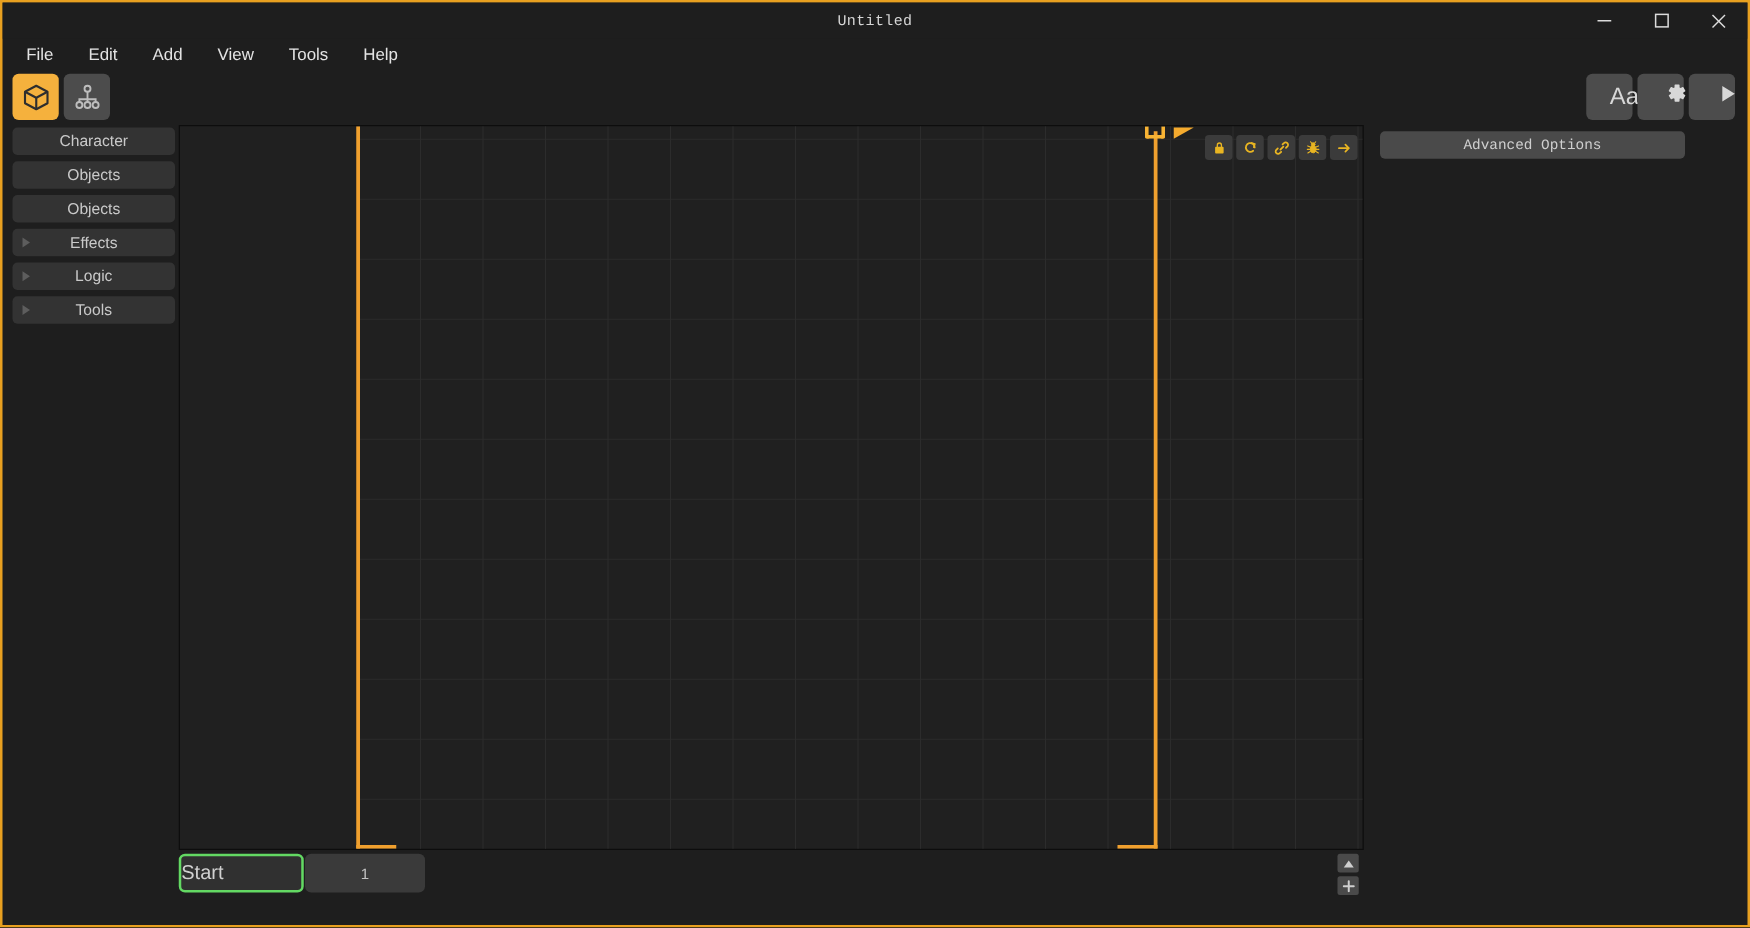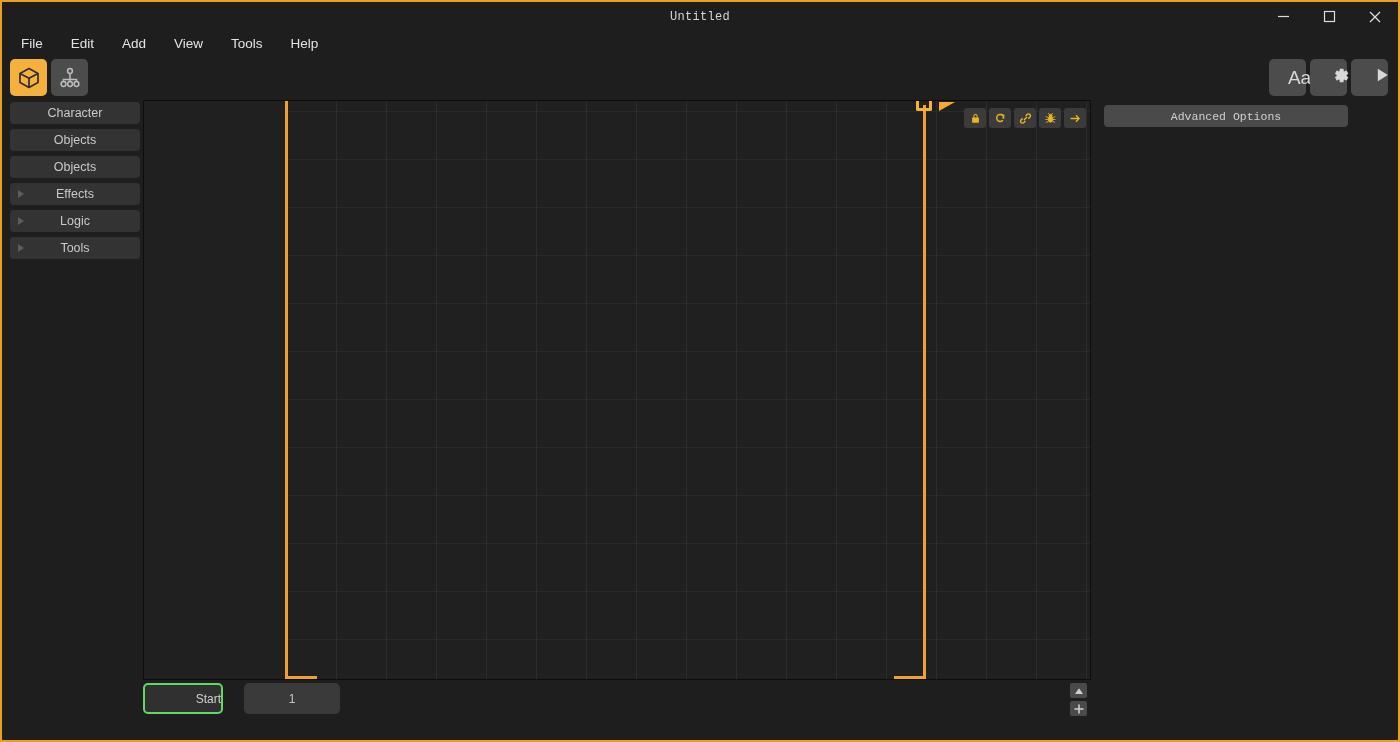--- a/index.html
+++ b/index.html
@@ -207,26 +207,26 @@
     justify-content: center;
     font-family: "Liberation Mono", "DejaVu Sans Mono", monospace;
     font-size: 11.5px;
     color: #cfcfcf;
   }
 
   
   .start-btn {
     position: absolute;
     top: 681px; left: 141px;
-    width: 80px; height: 31px;
+    width: 100px; height: 31px;
     background: #303030;
     border: 2px solid #63d963;
     border-radius: 5px;
-    display: flex; align-items: center; justify-content: flex-end;
-    font-size: 12px;
+    display: flex; align-items: center; justify-content: flex-start;
+    font-size: 16px;
     color: #d0d0d0;
   }
   .page-btn {
     position: absolute;
     top: 681px; left: 242px;
     width: 96px; height: 31px;
     background: #3a3a3a;
     border-radius: 5px;
     display: flex; align-items: center; justify-content: center;
     font-size: 12px;

